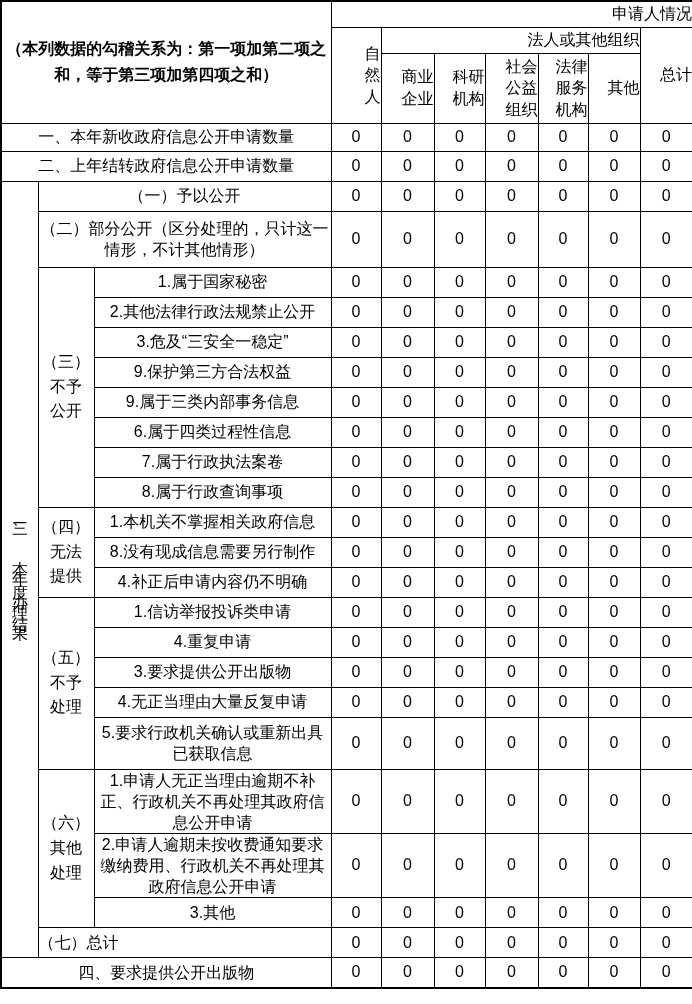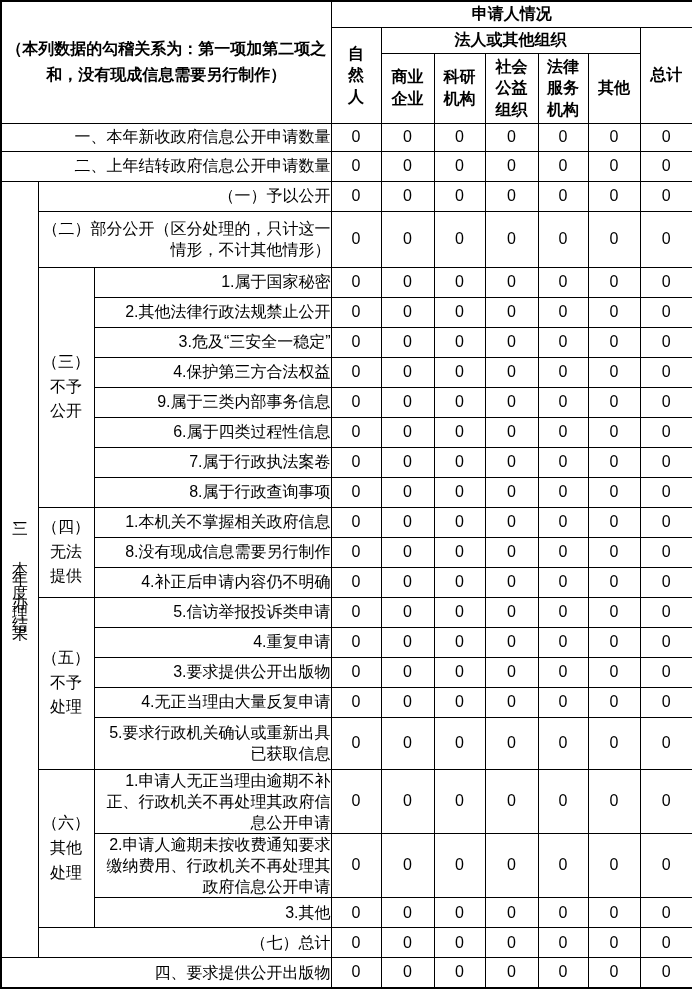--- a/index.html
+++ b/index.html
@@ -23,38 +23,38 @@
     color: #000;
   }
   table.report td {
     border: 1.5px solid #000;
     font-size: 16px;
     vertical-align: middle;
     overflow: hidden;
     padding: 0;
   }
   td.hd {
-    font-weight: bold;
-    text-align: center;
+    font-weight: normal;
+    text-align: right;
     white-space: pre-line;
     line-height: 1.35;
   }
   td.corner {
     font-weight: bold;
     text-align: center;
     padding: 0 14px;
     line-height: 1.65;
   }
   td.lbl {
-    text-align: right;
+    text-align: center;
     padding: 2px 4px 2px 7px;
     line-height: 1.32;
   }
   td.lblc {
-    text-align: right;
+    text-align: left;
     line-height: 1.32;
   }
   td.grp {
     text-align: center;
     white-space: pre-line;
     line-height: 1.55;
   }
   td.num {
     text-align: center;
     font-size: 15px;
@@ -83,21 +83,21 @@
         <col style="width:53px">
         <col style="width:51px">
     <col style="width:53px">
         <col style="width:50px">
         <col style="width:52px">
     <col style="width:53px">
   </colgroup>
 
   <tbody>
         <tr style="height:26px">
-    <td class="corner" colspan="3" rowspan="3">（本列数据的勾稽关系为：第一项加第二项之和，没有现成信息需要另行制作）</td>
+    <td class="corner" colspan="3" rowspan="3">（本列数据的勾稽关系为：第一项加第二项之和，等于第三项加第四项之和）</td>
     <td class="hd" colspan="7">申请人情况</td>
   </tr>
   <tr style="height:26px">
     <td class="hd" rowspan="2">自
 然
 人</td>
     <td class="hd" colspan="5">法人或其他组织</td>
     <td class="hd" rowspan="2">总计</td>
   </tr>
   <tr style="height:70px">
@@ -184,21 +184,21 @@
     <td class="lbl">3.危及“三安全一稳定”</td>
     <td class="num">0</td>
     <td class="num">0</td>
     <td class="num">0</td>
     <td class="num">0</td>
     <td class="num">0</td>
     <td class="num">0</td>
     <td class="num">0</td>
   </tr>
   <tr style="height:30px">
-    <td class="lbl">4.保护第三方合法权益</td>
+    <td class="lbl">9.保护第三方合法权益</td>
     <td class="num">0</td>
     <td class="num">0</td>
     <td class="num">0</td>
     <td class="num">0</td>
     <td class="num">0</td>
     <td class="num">0</td>
     <td class="num">0</td>
   </tr>
   <tr style="height:30px">
     <td class="lbl">9.属于三类内部事务信息</td>
@@ -272,21 +272,21 @@
     <td class="num">0</td>
     <td class="num">0</td>
     <td class="num">0</td>
     <td class="num">0</td>
   </tr>
 
   <tr style="height:30px">
     <td class="grp" rowspan="5">（五）
 不予
 处理</td>
-    <td class="lbl">5.信访举报投诉类申请</td>
+    <td class="lbl">1.信访举报投诉类申请</td>
     <td class="num">0</td>
     <td class="num">0</td>
     <td class="num">0</td>
     <td class="num">0</td>
     <td class="num">0</td>
     <td class="num">0</td>
     <td class="num">0</td>
   </tr>
   <tr style="height:30px">
     <td class="lbl">4.重复申请</td>

